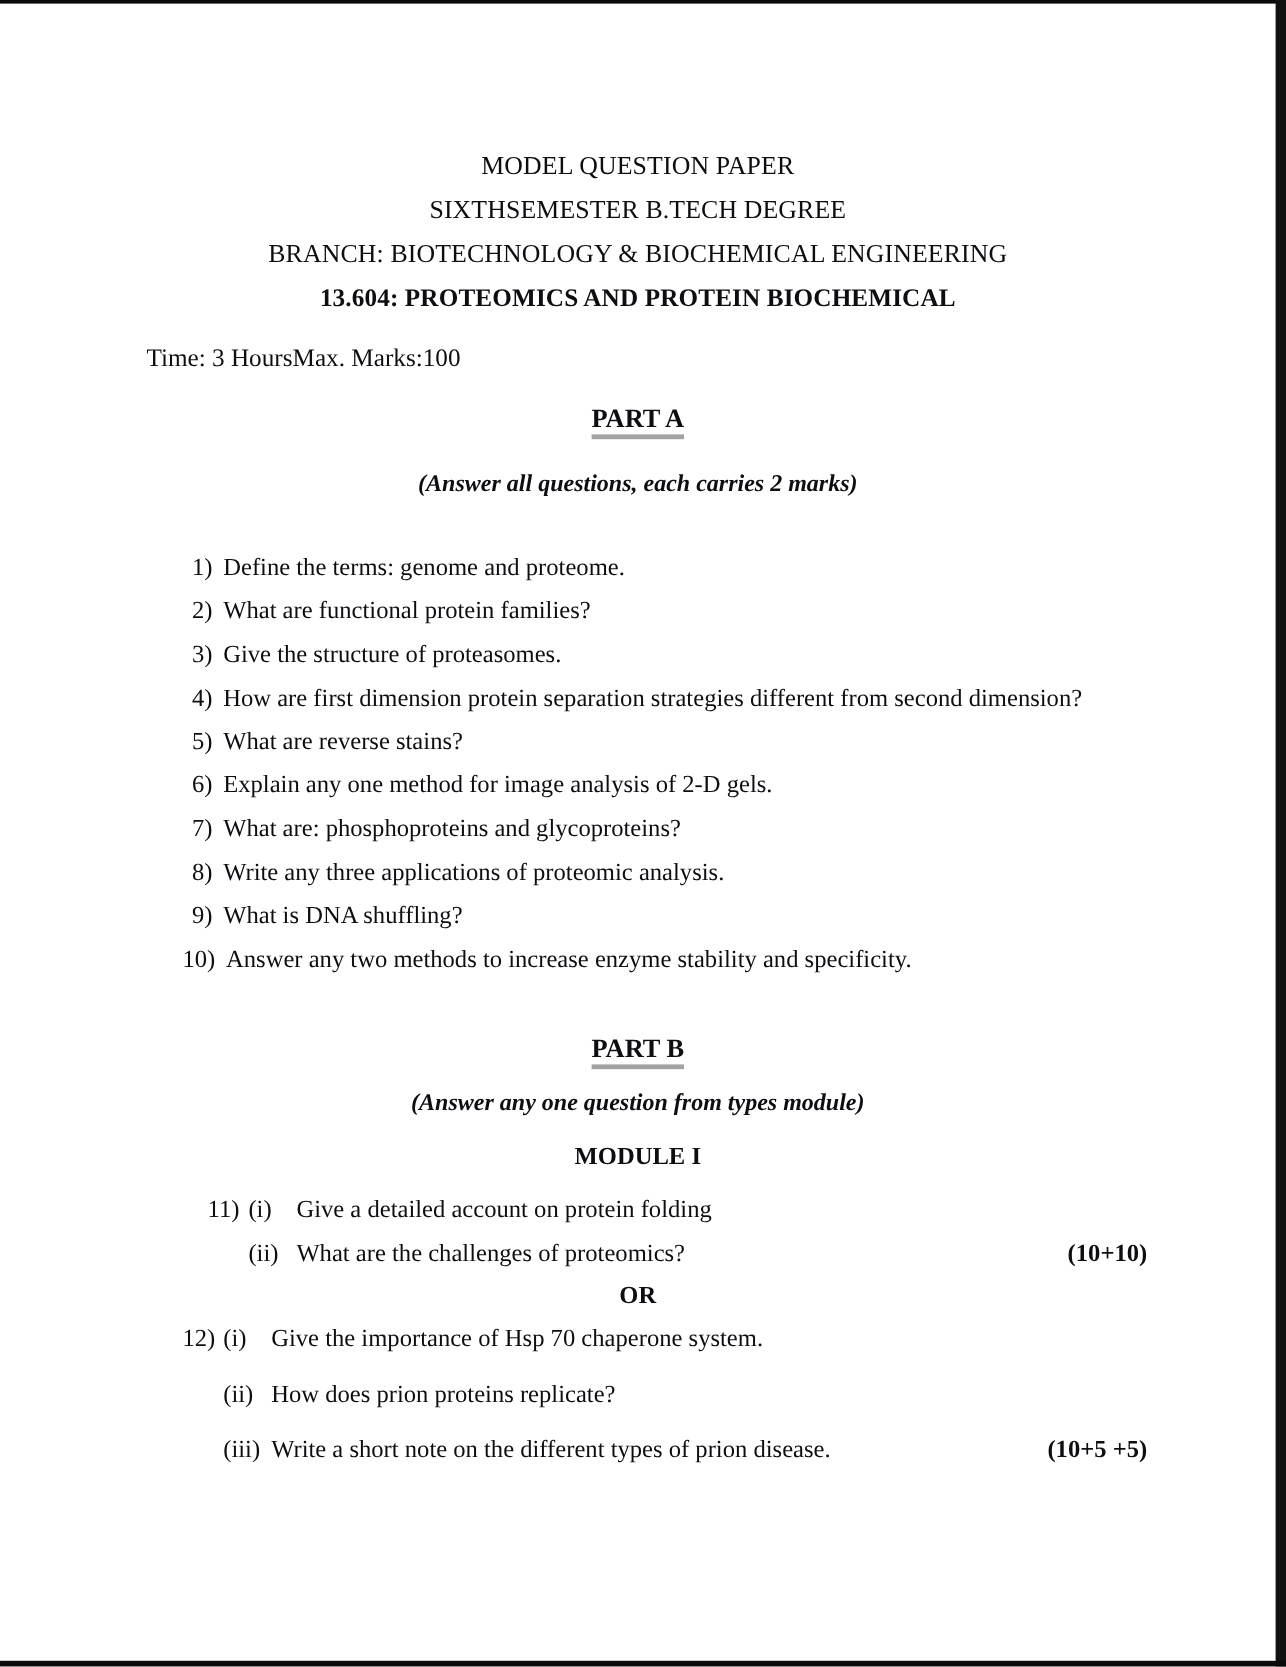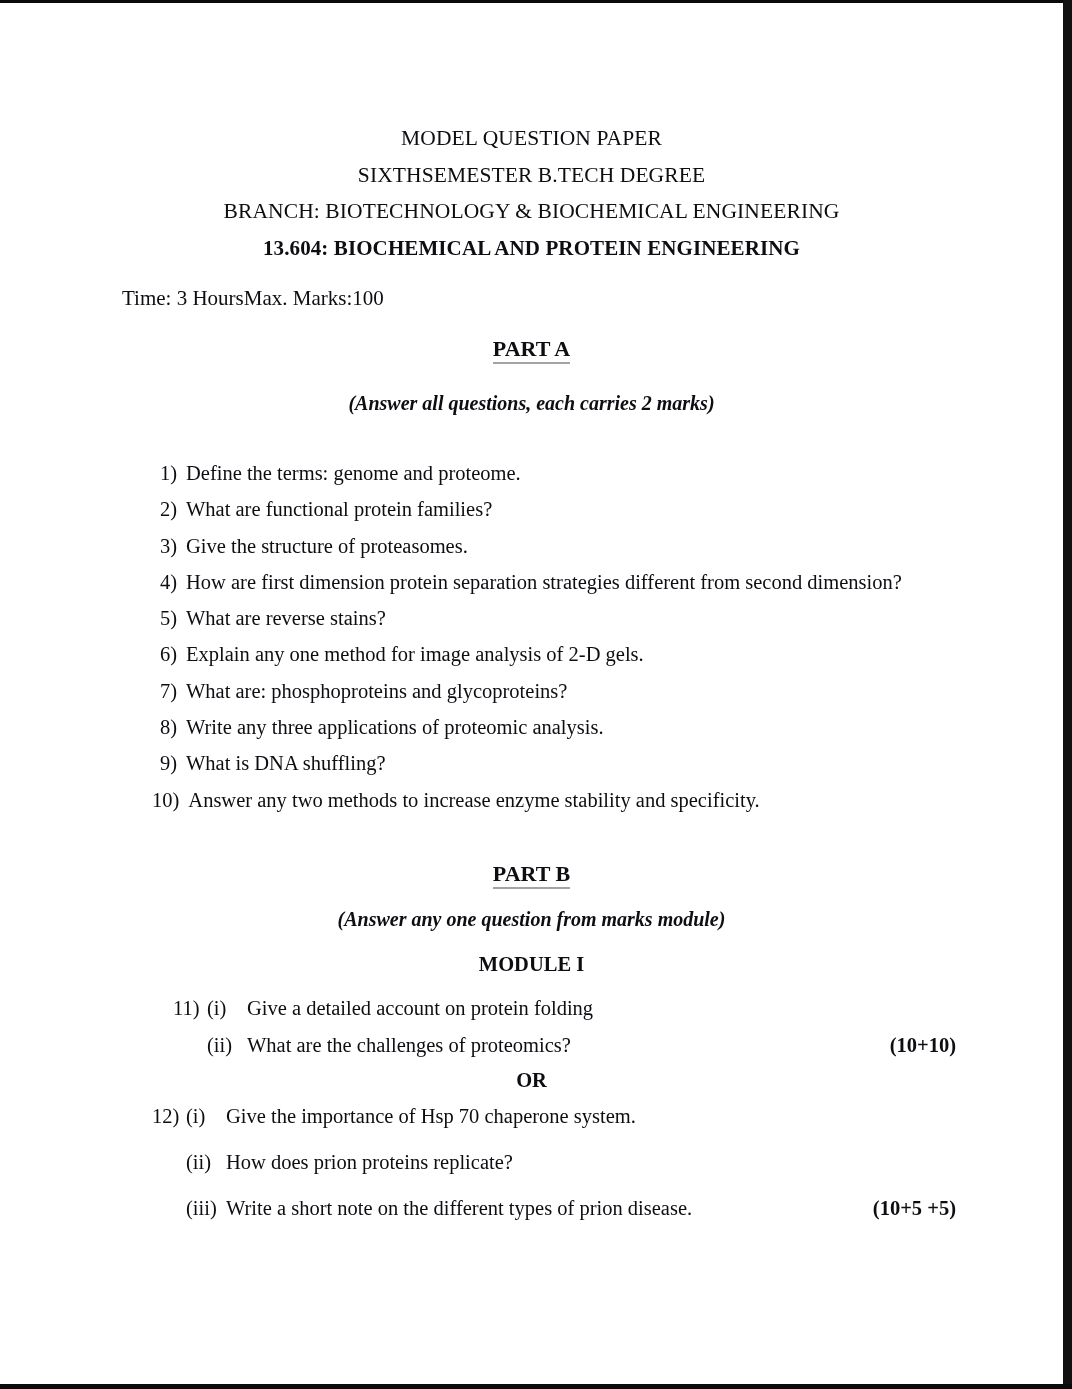--- a/index.html
+++ b/index.html
@@ -70,21 +70,21 @@
   }
 
   .part-title {
     position: absolute;
     left: 0; right: 0;
     text-align: center;
     font-weight: bold;
     font-size: 22px;
   }
   .part-title span {
-    border-bottom: 2px solid #a3a3a3;
+    border-bottom: 4px solid #a3a3a3;
     padding-bottom: 1px;
   }
   .part-a-title { top: 336px; }
   .part-b-title { top: 861px; }
 
   .instruct {
     position: absolute;
     left: 0; right: 0;
     text-align: center;
     font-weight: bold;
@@ -175,21 +175,21 @@
 
   <div class="edge-top"></div>
   <div class="edge-right"></div>
   <div class="edge-bottom"></div>
 
   <div class="content">
 
     <div class="hdr hdr-1">MODEL QUESTION PAPER</div>
     <div class="hdr hdr-2">SIXTHSEMESTER B.TECH DEGREE</div>
     <div class="hdr hdr-3">BRANCH: BIOTECHNOLOGY &amp; BIOCHEMICAL ENGINEERING</div>
-    <div class="hdr hdr-4">13.604: BIOCHEMICAL AND PROTEIN ENGINEERING</div>
+    <div class="hdr hdr-4">13.604: PROTEOMICS AND PROTEIN BIOCHEMICAL</div>
 
     <div class="meta-row">
       <div>Time: 3 Hours</div>
       <div>Max. Marks:100</div>
     </div>
 
     <div class="part-title part-a-title">
       <span>PART A</span>
     </div>
     <div class="instruct instruct-a">(Answer all questions, each carries 2 marks)</div>
@@ -233,21 +233,21 @@
       </div>
       <div class="qrow">
         <div class="qnum">10)</div>
         <div class="qtext">Answer any two methods to increase enzyme stability and specificity.</div>
       </div>
     </div>
 
     <div class="part-title part-b-title">
       <span>PART B</span>
     </div>
-    <div class="instruct instruct-b">(Answer any one question from marks module)</div>
+    <div class="instruct instruct-b">(Answer any one question from types module)</div>
     <div class="module-title">MODULE I</div>
 
     <div class="bq bq-11">
       <div class="bq-row">
         <div class="bq-num">11)</div>
         <div class="bq-rn">(i)</div>
         <div class="bq-body">Give a detailed account on protein folding</div>
         <div class="bq-marks"></div>
       </div>
       <div class="bq-row">

